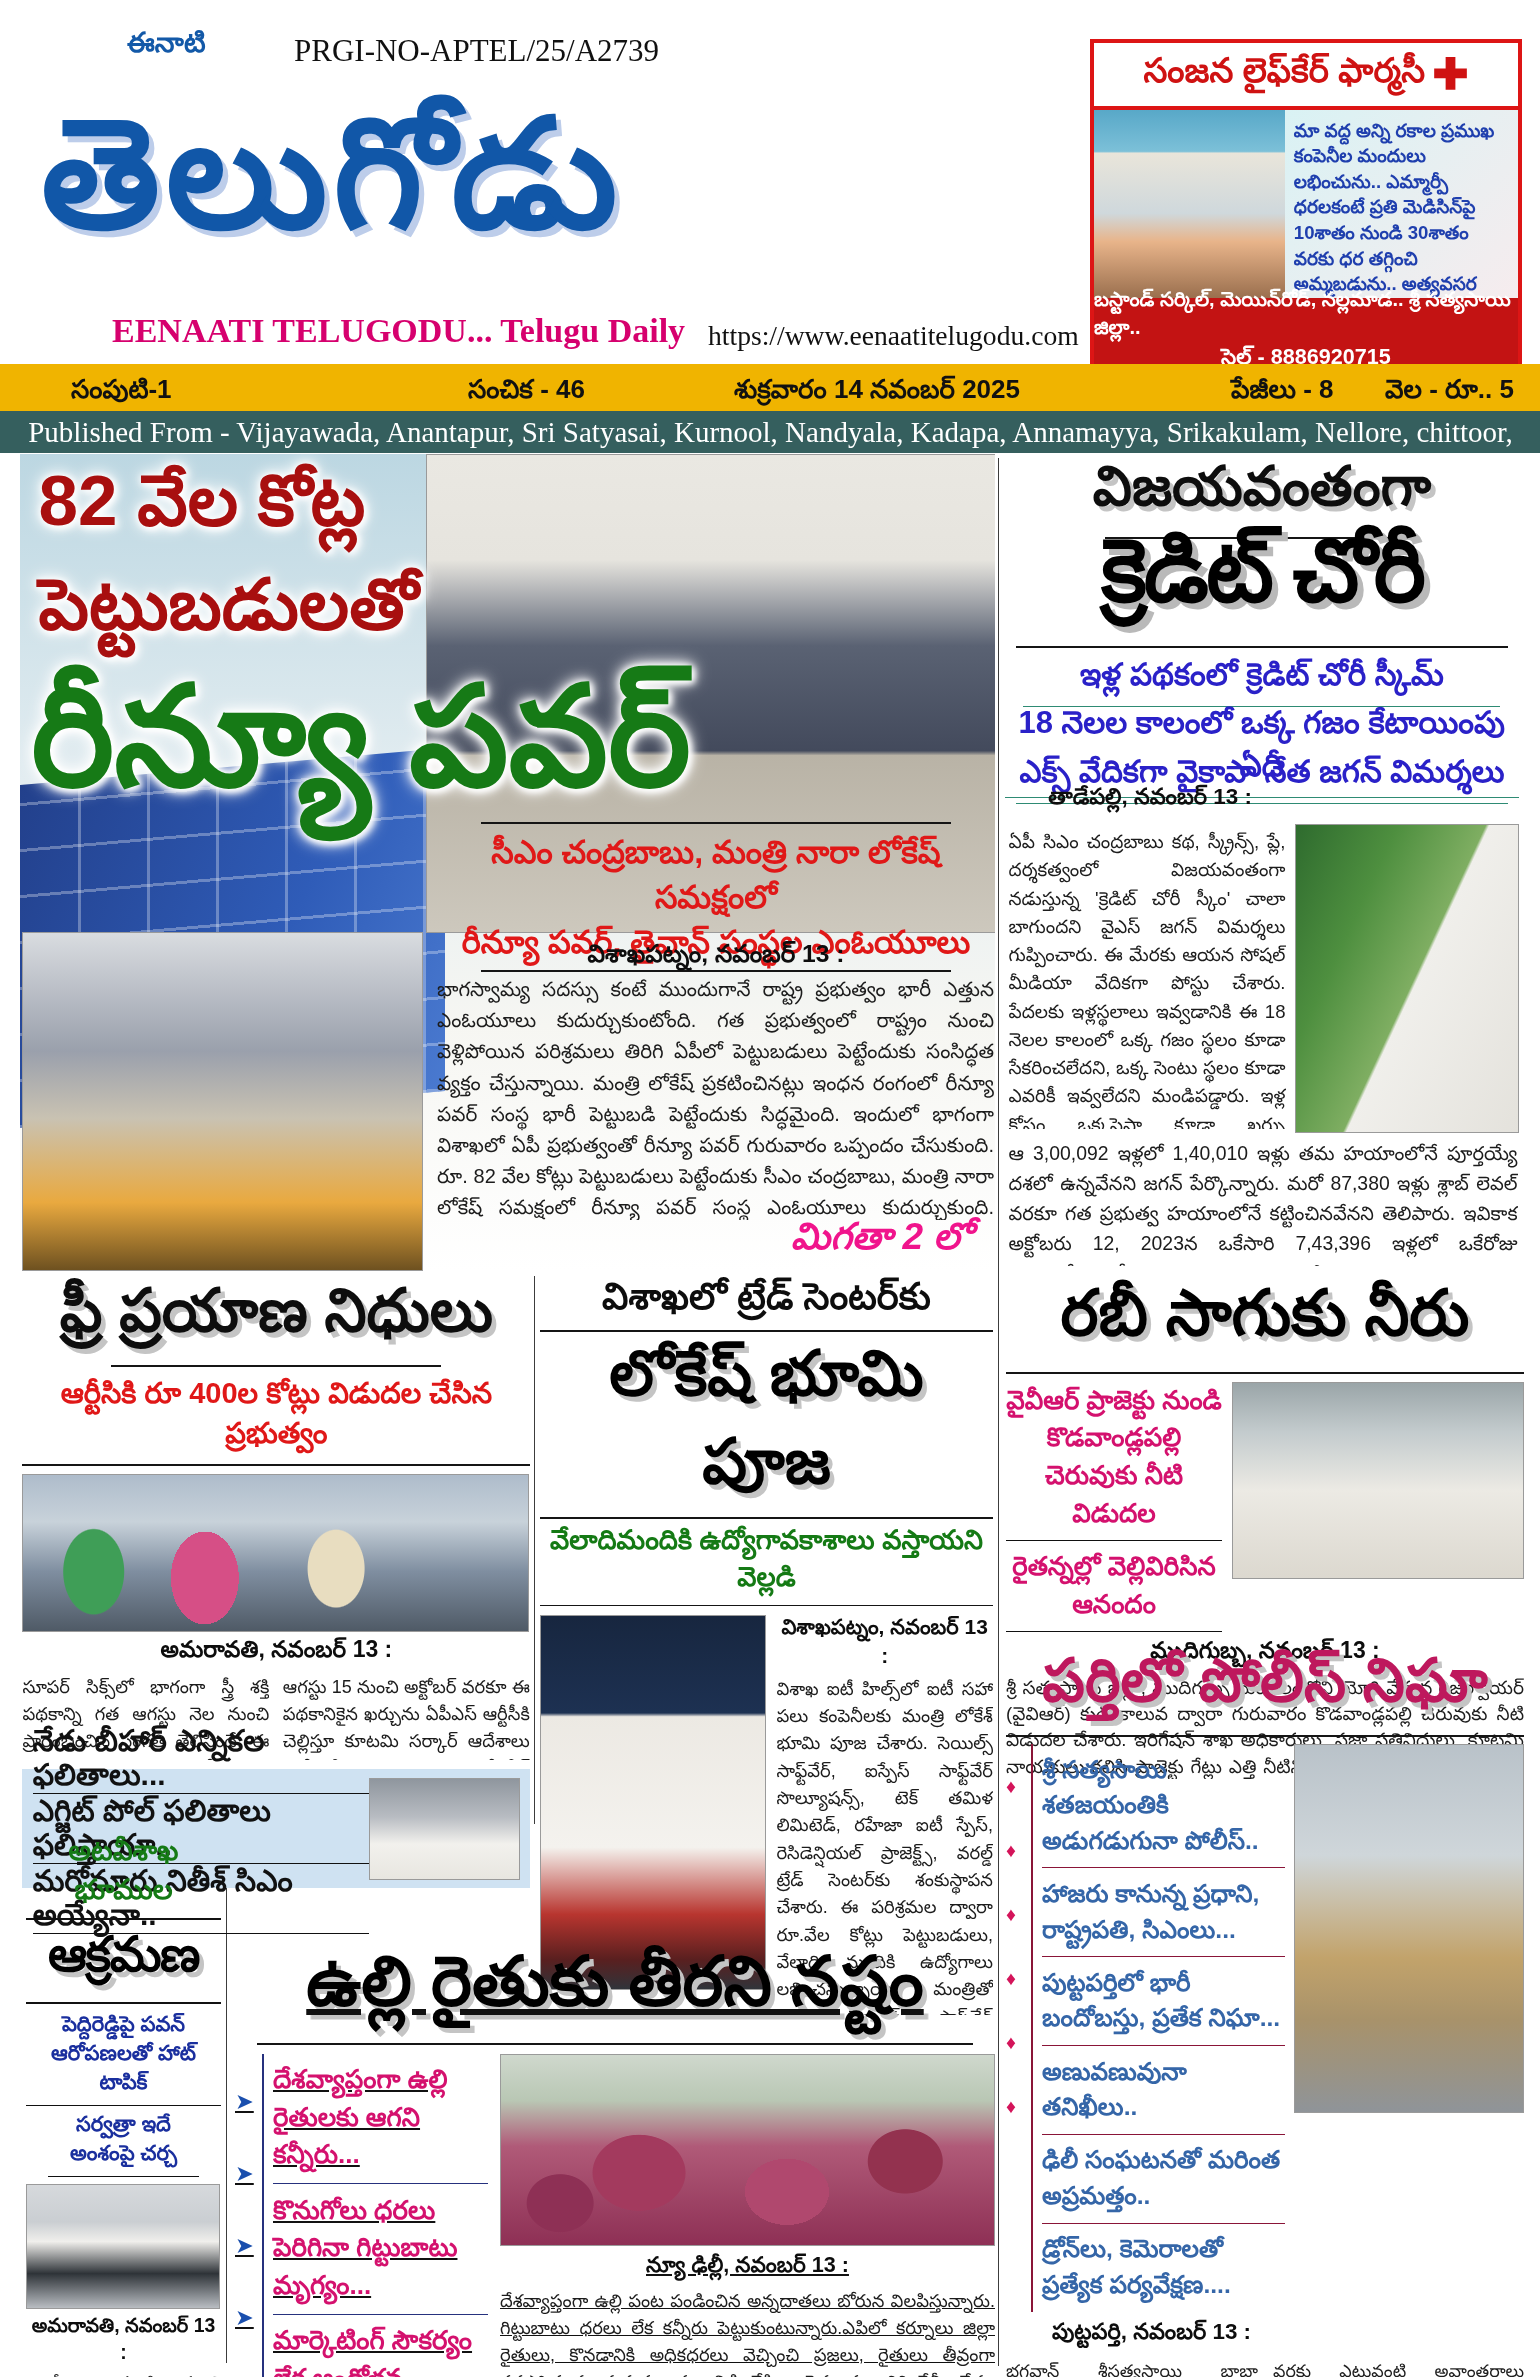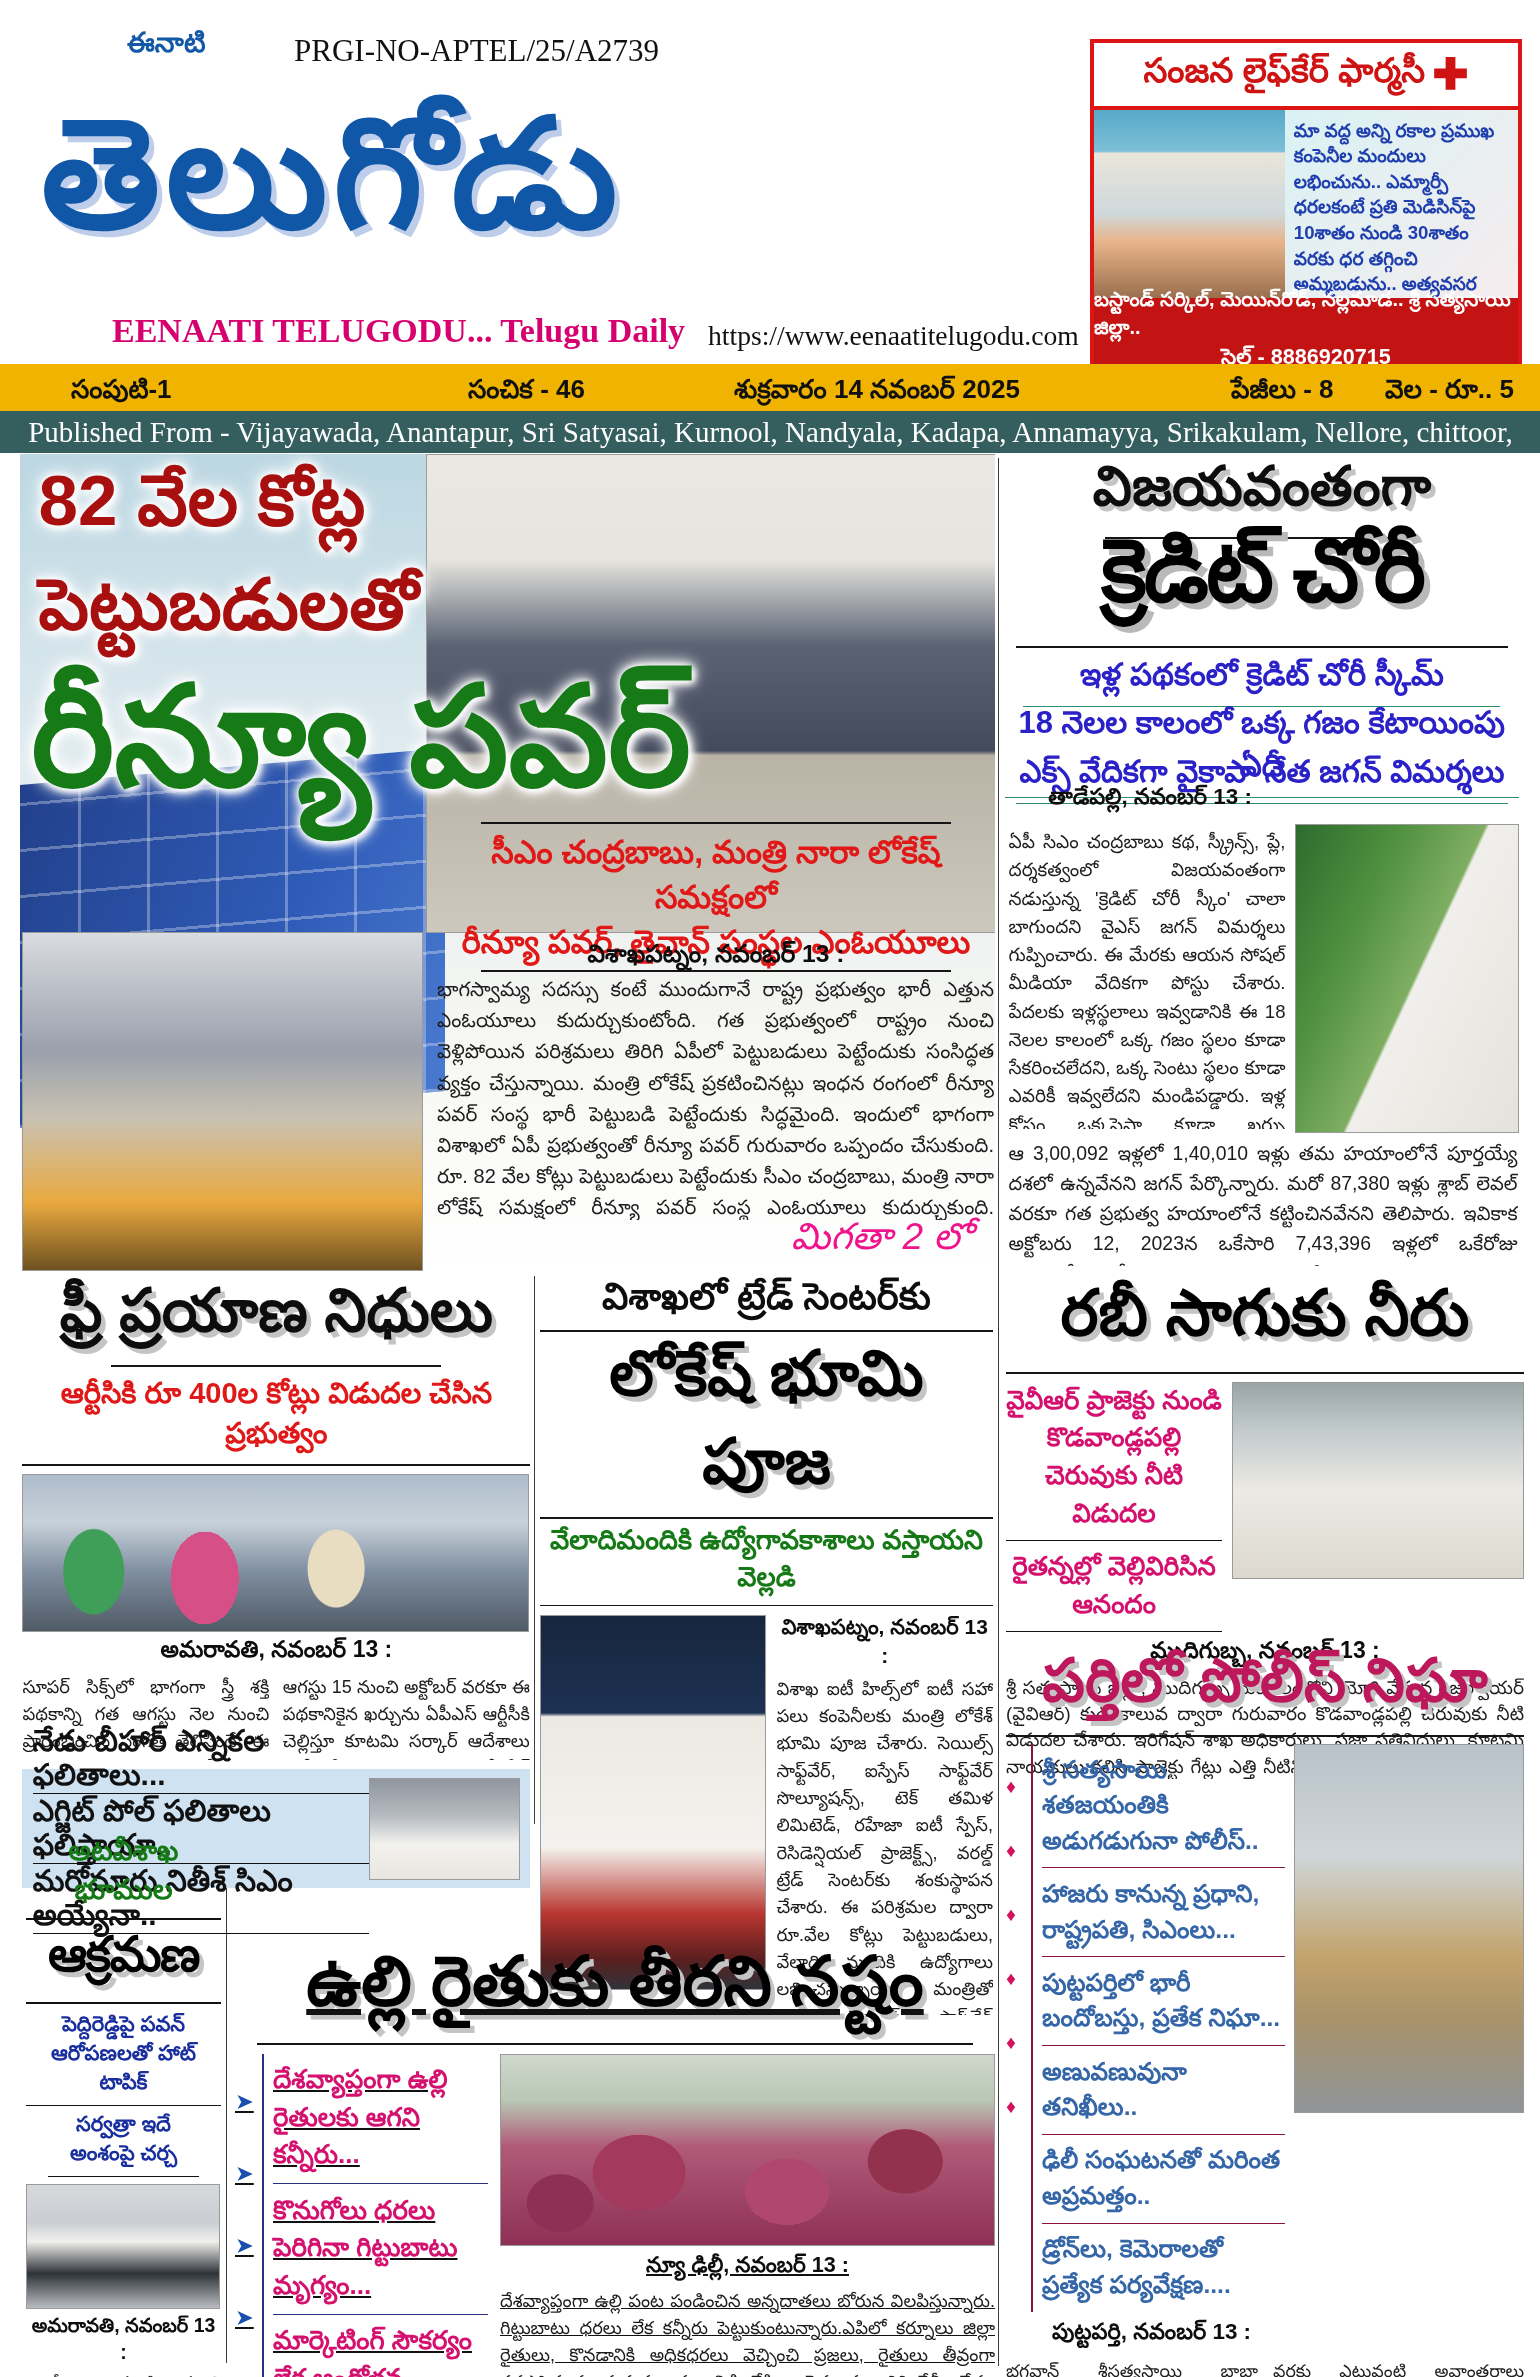--- a/index.html
+++ b/index.html
@@ -6,21 +6,21 @@
   .page{position:relative;width:1541px;height:2377px;background:#ffffff;overflow:hidden;
         font-family:"Liberation Sans", sans-serif;color:#111;}
   .abs{position:absolute;}
   .ctr{text-align:center;}
   .jst{text-align:justify;}
   .serif{font-family:"Liberation Serif", serif;}
   .clip{overflow:hidden;}
   .photo{border:0.7px solid #9a9a9a;}
   .rule{border-top:2.2px solid #151515;}
   .thin{border-top:1.5px solid #151515;}
-  .pink{color:#f0148c;font-weight:400;text-align:center;}
+  .pink{color:#f0148c;font-weight:700;text-align:center;}
   .dl{font-weight:800;color:#0d0d0d;}
   .body-txt{color:#1c1c1c;}
   .bigshadow{text-shadow:4.5px 4.5px 0 #c4c4c4;}
   .whiteglow{text-shadow:0 0 7.5px #fff,0 0 13.4px #fff,0 0 19.4px #fff,3px 3px 7.5px rgba(255,255,255,.95);}
   .blue-sub{color:#2a21c8;font-weight:800;}
   .mag{color:#d4116e;font-weight:800;}
   .vline{position:absolute;border-left:1.5px solid #3c3c3c;}
   .bullet-item{border-bottom:1.5px solid #26317e;padding:7.5px 0 9px 0;}
   .pol-item{border-bottom:1.5px solid #8a1538;padding:7.5px 0 9px 0;}
 </style>

